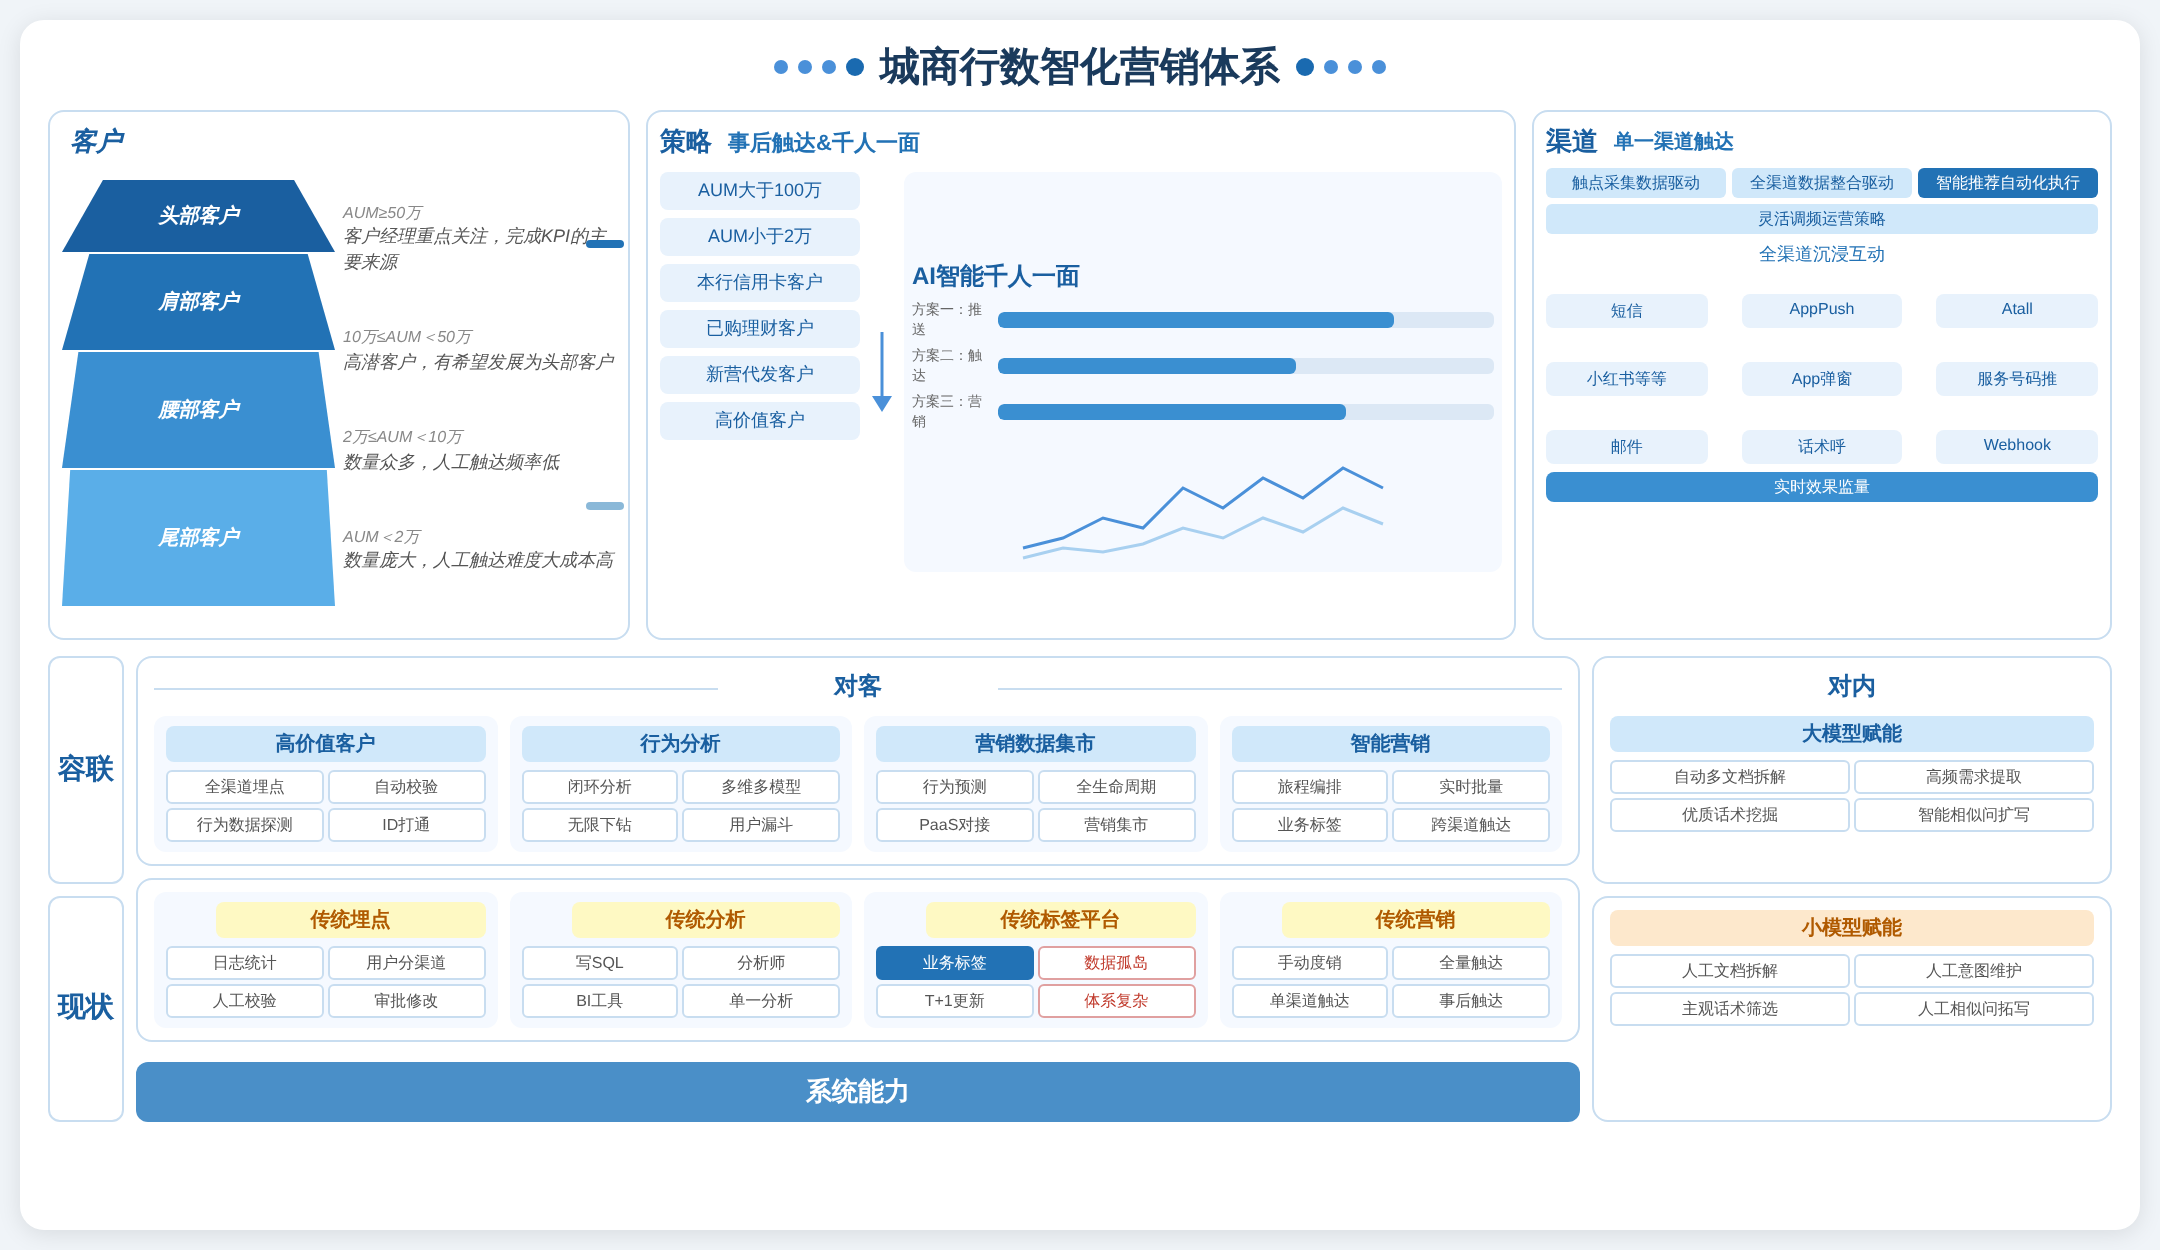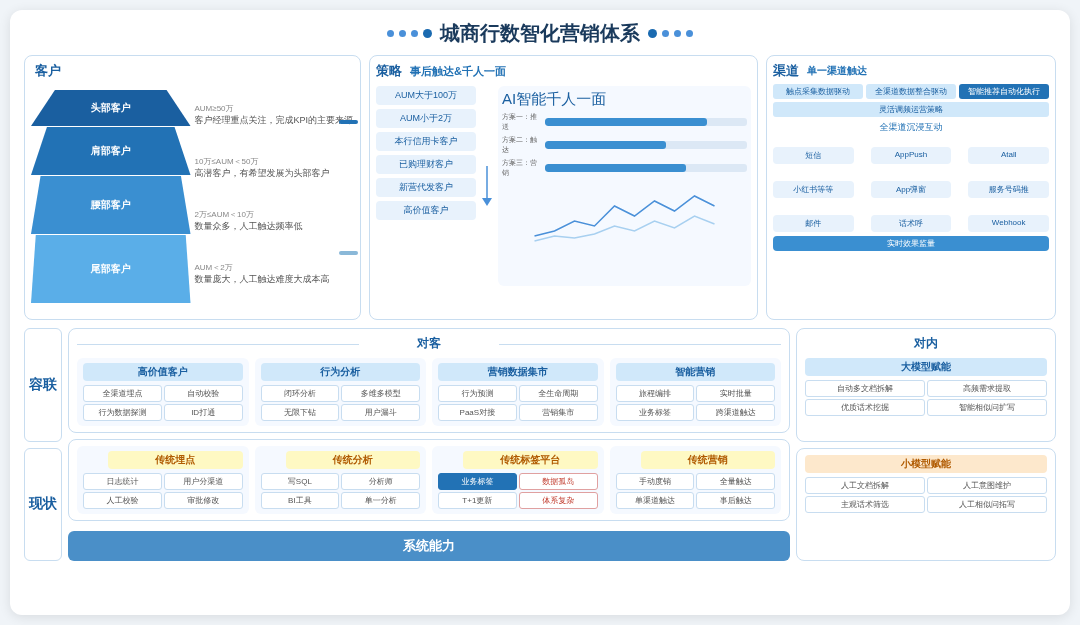--- a/index.html
+++ b/index.html
@@ -41,26 +41,27 @@
     
     .top-section {
       display: flex;
       gap: 8px;
       height: 265px;
       margin-bottom: 8px;
     }
 
     
     .customer-panel {
-      width: 337px;
+      width: 291px;
       border: 1.5px solid #c8ddf0;
       border-radius: 8px;
       padding: 6px;
       position: relative;
       background: white;
+      font-style: italic;
     }
     .panel-title {
       font-size: 13px;
       font-weight: bold;
       color: #1a5fa0;
       margin-bottom: 4px;
       padding-left: 4px;
     }
     .pyramid-area {
       display: flex;
@@ -193,24 +194,25 @@
     }
     .strategy-middle {
       flex: 1;
       background: #f5f9ff;
       border-radius: 6px;
       padding: 4px;
       position: relative;
       overflow: hidden;
     }
     .ai-label {
-      font-size: 15px;
-      font-weight: normal;
+      font-size: 12px;
+      font-weight: bold;
       color: #1a5fa0;
       margin-bottom: 3px;
+      margin-top: 40px;
     }
     .mini-bars {
       display: flex;
       flex-direction: column;
       gap: 3px;
     }
     .mini-bar-row {
       display: flex;
       align-items: center;
       gap: 3px;

